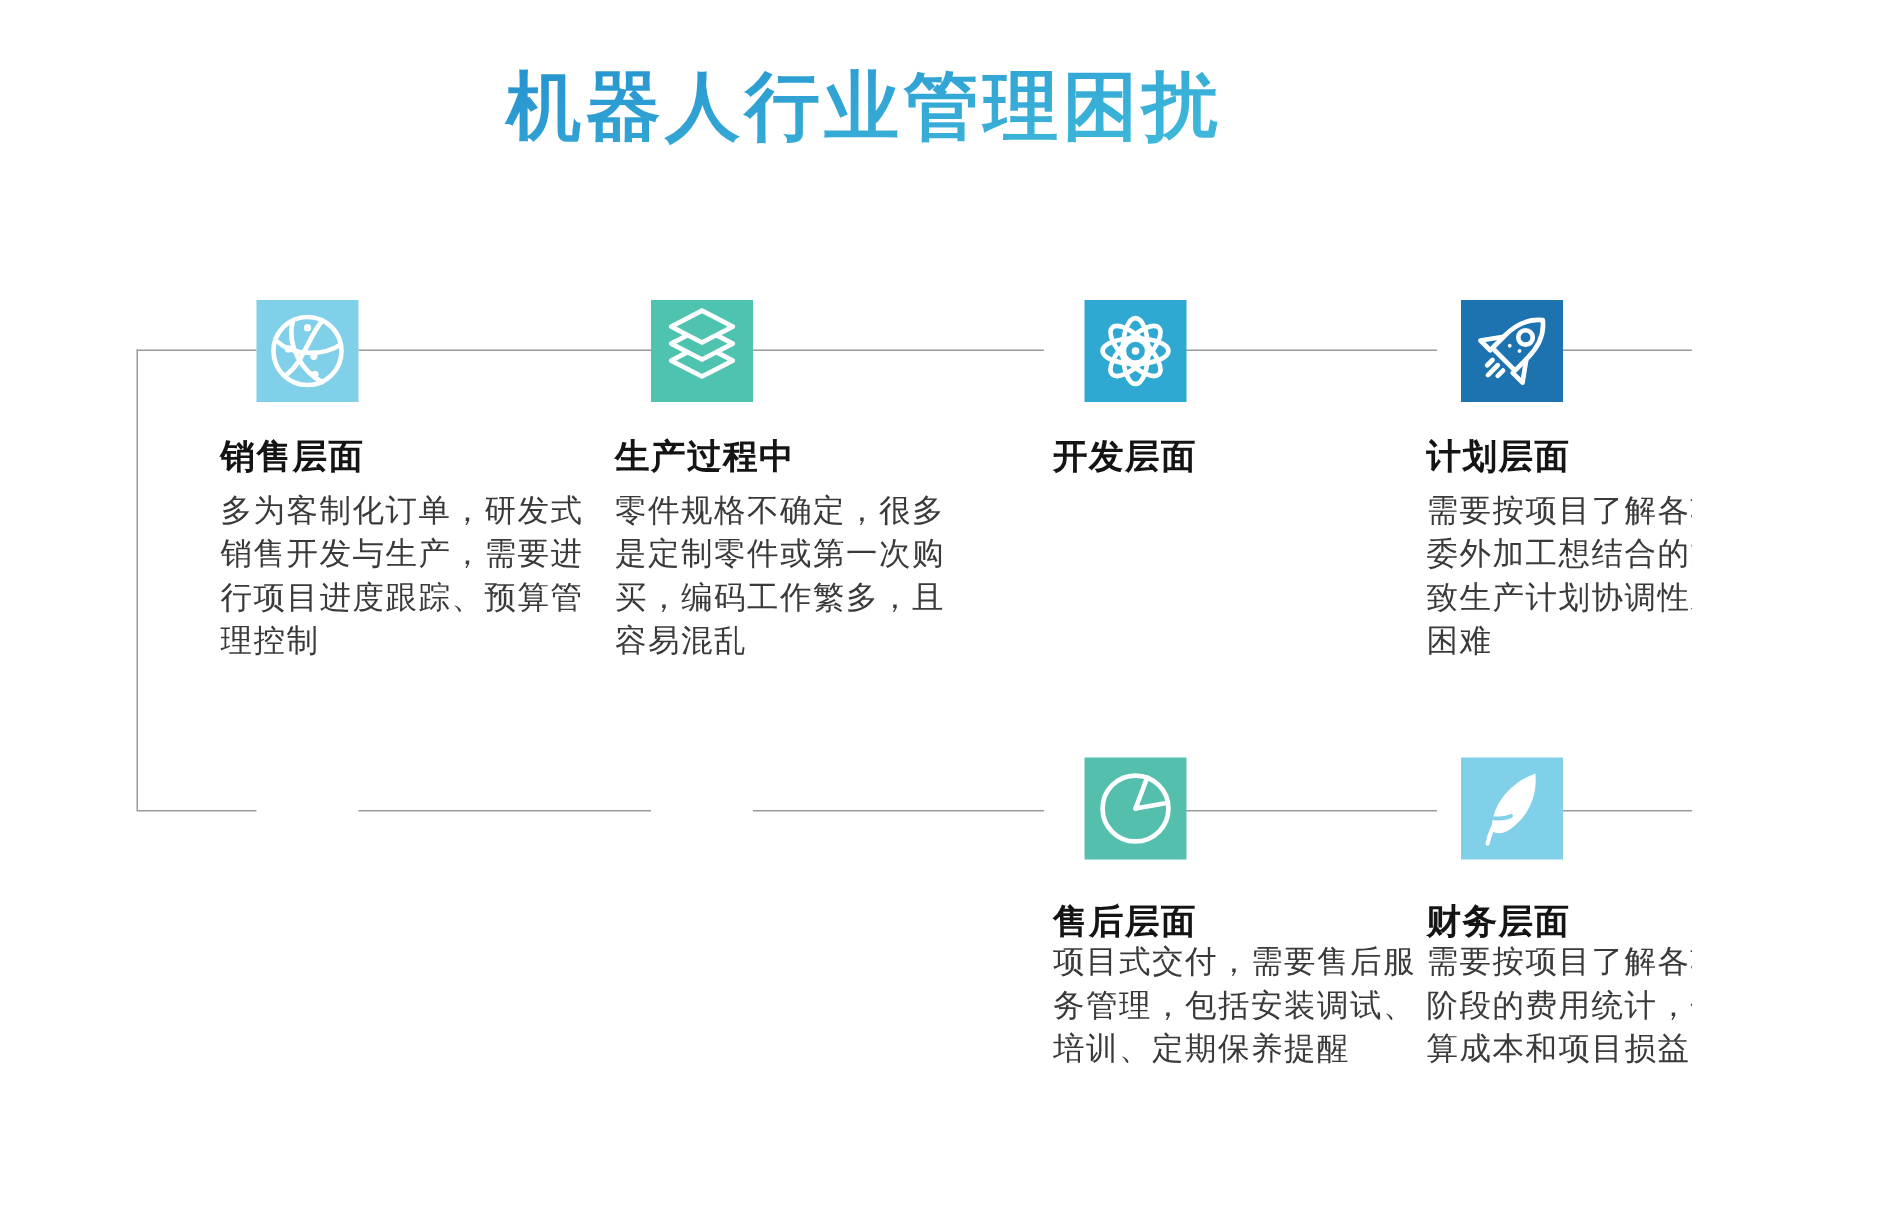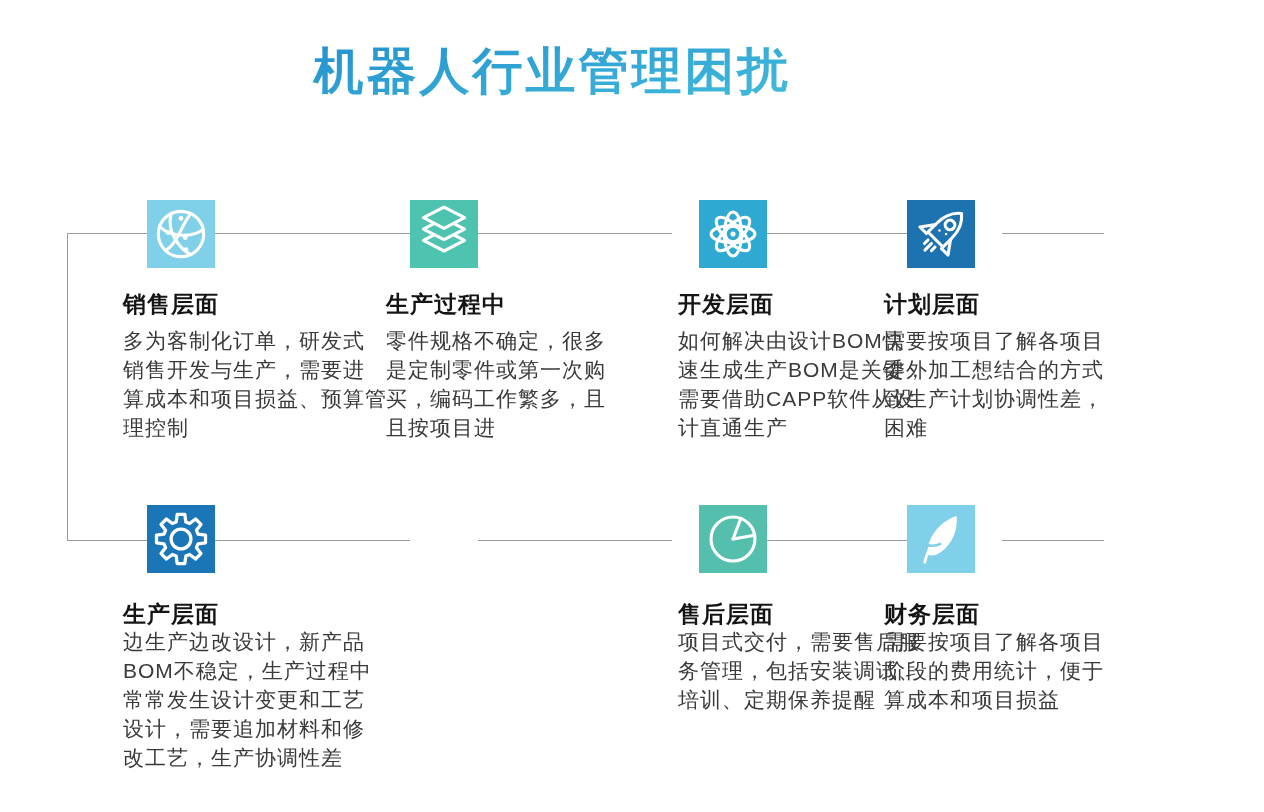--- a/index.html
+++ b/index.html
@@ -1,18 +1,19 @@
 <!DOCTYPE html>
 <html><head>
 <meta charset="utf-8">
 <style>
   html,body{margin:0;padding:0;background:#ffffff;}
   .canvas{
     position:relative;width:1104px;height:812px;background:#ffffff;overflow:hidden;
     font-family:"Liberation Sans","DejaVu Sans",sans-serif;
+    margin-left:24px;
   }
   
   .main-title{
     position:absolute;top:42px;left:0;right:0;margin:0;text-align:center;
     font-size:50px;line-height:58px;font-weight:800;letter-spacing:3px;
     background:linear-gradient(168deg,#1b84cb 5%,#4ac9df 95%);
     -webkit-background-clip:text;background-clip:text;
     -webkit-text-fill-color:transparent;color:transparent;
   }
   
@@ -22,21 +23,21 @@
   .seg1{left:67px;width:80px;}
   .seg2{left:215px;width:195px;}
   .seg3{left:478px;width:194px;}
   .seg4{left:740px;width:194px;}
   .seg5{left:1002px;width:198px;}
   .vleft{left:67px;top:233px;height:307px;}
   .vright{left:1200px;top:233px;height:307px;}
   
   .card{position:absolute;width:300px;height:300px;z-index:2;text-decoration:underline;}
   .r1{top:200px;}  .r2{top:505px;}
-  .c1{left:123px;} .c2{left:386px;} .c3{left:678px;} .c4{left:884px;}
+  .c1{left:123px;} .c2{left:386px;} .c3{left:678px;} .c4{left:927px;}
   .icon-box{position:absolute;top:0;width:68px;height:68px;display:flex;align-items:center;justify-content:center;}
   .c1 .icon-box{left:24px;} .c2 .icon-box{left:24px;}
   .c3 .icon-box{left:21px;} .c4 .icon-box{left:23px;}
   .card-title{
     position:absolute;left:0;margin:0;font-size:23px;line-height:30px;font-weight:700;
     color:#141414;letter-spacing:1px;white-space:nowrap;
   }
   .r1 .card-title{top:89px;}
   .r2 .card-title{top:94px;}
   .card-body{
@@ -76,55 +77,51 @@
         <path d="M31 9.6 C24 18 22 30 13.5 35.5"></path>
         <circle cx="15" cy="23" r="1.7" fill="#ffffff" stroke="none"></circle>
         <circle cx="27" cy="26.5" r="1.7" fill="#ffffff" stroke="none"></circle>
         <circle cx="24" cy="13" r="1.7" fill="#ffffff" stroke="none"></circle>
         <circle cx="27.5" cy="35" r="1.7" fill="#ffffff" stroke="none"></circle>
       </svg>
     </div>
     <h2 class="card-title">销售层面</h2>
     <p class="card-body">多为客制化订单，研发式
 销售开发与生产，需要进
-算成本和项目损益、预算管
+行项目进度跟踪、预算管
 理控制</p>
   </div>
 
   <div class="card r1 c2">
     <div class="icon-box" style="background: rgb(78, 195, 176); color: rgb(78, 195, 176);">
       <svg width="68" height="68" viewBox="0 0 48 48" fill="none" stroke="#ffffff" stroke-width="2.2" stroke-linecap="round" stroke-linejoin="round">
         <path d="M24 21 L38.5 28.5 L24 36 L9.5 28.5 Z" fill="currentColor"></path>
         <path d="M24 13 L38.5 20.5 L24 28 L9.5 20.5 Z" fill="currentColor"></path>
         <path d="M24 5 L38.5 12.5 L24 20 L9.5 12.5 Z" fill="currentColor"></path>
       </svg>
     </div>
     <h2 class="card-title">生产过程中</h2>
     <p class="card-body">零件规格不确定，很多
 是定制零件或第一次购
 买，编码工作繁多，且
-且按项目进</p>
+容易混乱</p>
   </div>
 
   <div class="card r1 c3">
     <div class="icon-box" style="background: rgb(47, 169, 209); color: rgb(47, 169, 209);">
       <svg width="68" height="68" viewBox="0 0 48 48" fill="none" stroke="#ffffff" stroke-width="2.2" stroke-linecap="round" stroke-linejoin="round">
         <ellipse cx="24" cy="24" rx="15.5" ry="6"></ellipse>
         <ellipse cx="24" cy="24" rx="15.5" ry="6" transform="rotate(45 24 24)"></ellipse>
         <ellipse cx="24" cy="24" rx="15.5" ry="6" transform="rotate(90 24 24)"></ellipse>
         <ellipse cx="24" cy="24" rx="15.5" ry="6" transform="rotate(135 24 24)"></ellipse>
         <circle cx="24" cy="24" r="5.5" fill="currentColor"></circle>
         <circle cx="24" cy="24" r="1.8" fill="#ffffff" stroke="none"></circle>
       </svg>
     </div>
     <h2 class="card-title">开发层面</h2>
-    <p class="card-body">如何解决由设计BOM快
-速生成生产BOM是关键，
-需要借助CAPP软件从设
-计直通生产</p>
   </div>
 
   <div class="card r1 c4">
     <div class="icon-box" style="background: rgb(29, 114, 176); color: rgb(29, 114, 176);">
       <svg width="68" height="68" viewBox="0 0 48 48" fill="none" stroke="#ffffff" stroke-width="2.2" stroke-linecap="round" stroke-linejoin="round">
         <g transform="rotate(45 24 24)">
           <path d="M24 3.5 C29 7.5 31.5 14 31.5 21 L31.5 29.5 L16.5 29.5 L16.5 21 C16.5 14 19 7.5 24 3.5 Z"></path>
           <circle cx="24" cy="15" r="3.4"></circle>
           <path d="M16.5 22 L10 31 L16.5 31"></path>
           <path d="M31.5 22 L38 31 L31.5 31"></path>
@@ -136,34 +133,20 @@
         </g>
       </svg>
     </div>
     <h2 class="card-title">计划层面</h2>
     <p class="card-body">需要按项目了解各项目各
 委外加工想结合的方式，以
 致生产计划协调性差，统筹
 困难</p>
   </div>
 
-  <div class="card r2 c1">
-    <div class="icon-box" style="background: rgb(26, 118, 182); color: rgb(26, 118, 182);">
-      <svg width="68" height="68" viewBox="0 0 48 48" fill="none" stroke="#ffffff" stroke-width="2.3" stroke-linecap="round" stroke-linejoin="round">
-        <path d="M36 20.6 L41.3 21.3 L41.3 26.7 L36 27.4 L34.9 30.1 L38.1 34.3 L34.3 38.1 L30.1 34.9 L27.4 36 L26.7 41.3 L21.3 41.3 L20.6 36 L17.9 34.9 L13.7 38.1 L9.9 34.3 L13.1 30.1 L12 27.4 L6.7 26.7 L6.7 21.3 L12 20.6 L13.1 17.9 L9.9 13.7 L13.7 9.9 L17.9 13.1 L20.6 12 L21.3 6.7 L26.7 6.7 L27.4 12 L30.1 13.1 L34.3 9.9 L38.1 13.7 L34.9 17.9 Z"></path>
-        <circle cx="24" cy="24" r="7"></circle>
-      </svg>
-    </div>
-    <h2 class="card-title">生产层面</h2>
-    <p class="card-body">边生产边改设计，新产品
-BOM不稳定，生产过程中
-常常发生设计变更和工艺
-设计，需要追加材料和修
-改工艺，生产协调性差</p>
-  </div>
 
 
   <div class="card r2 c3">
     <div class="icon-box" style="background: rgb(85, 191, 174); color: rgb(85, 191, 174);">
       <svg width="68" height="68" viewBox="0 0 48 48" fill="none" stroke="#ffffff" stroke-width="2.2" stroke-linecap="round" stroke-linejoin="round">
         <circle cx="24" cy="24" r="15.5"></circle>
         <path d="M24 24 L29.5 9.5"></path>
         <path d="M24 24 L39.3 21.3"></path>
       </svg>
     </div>

